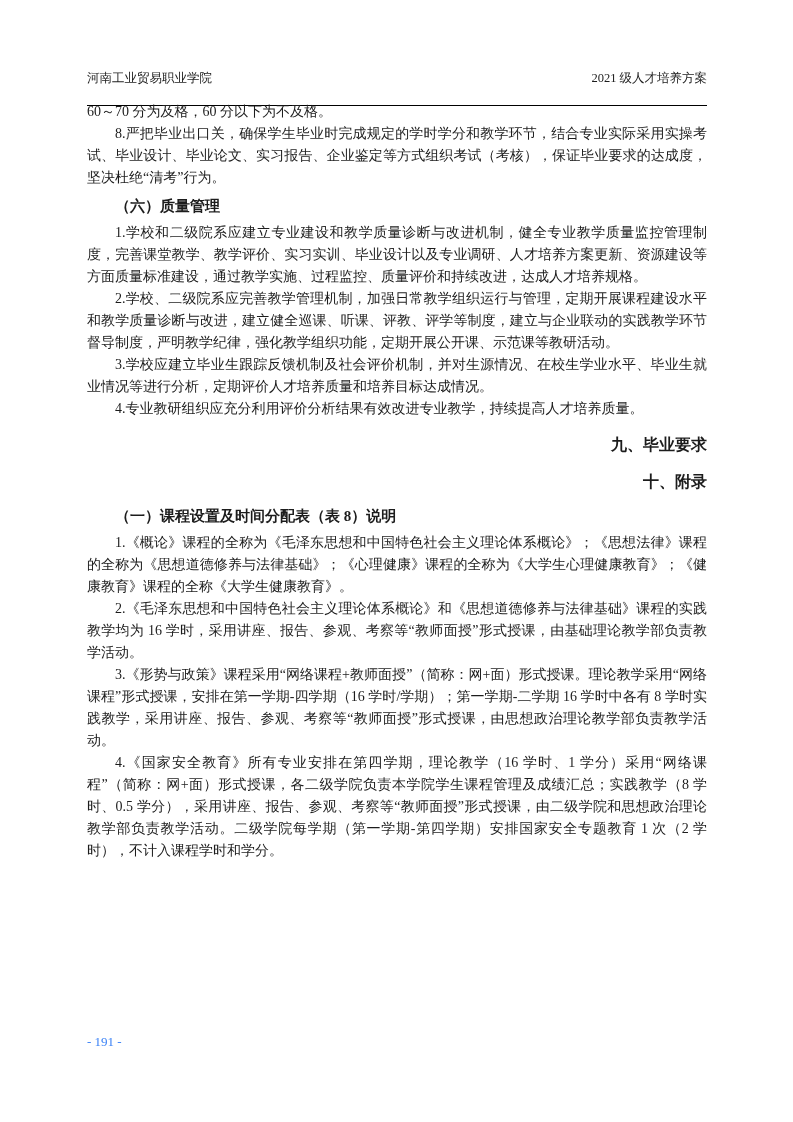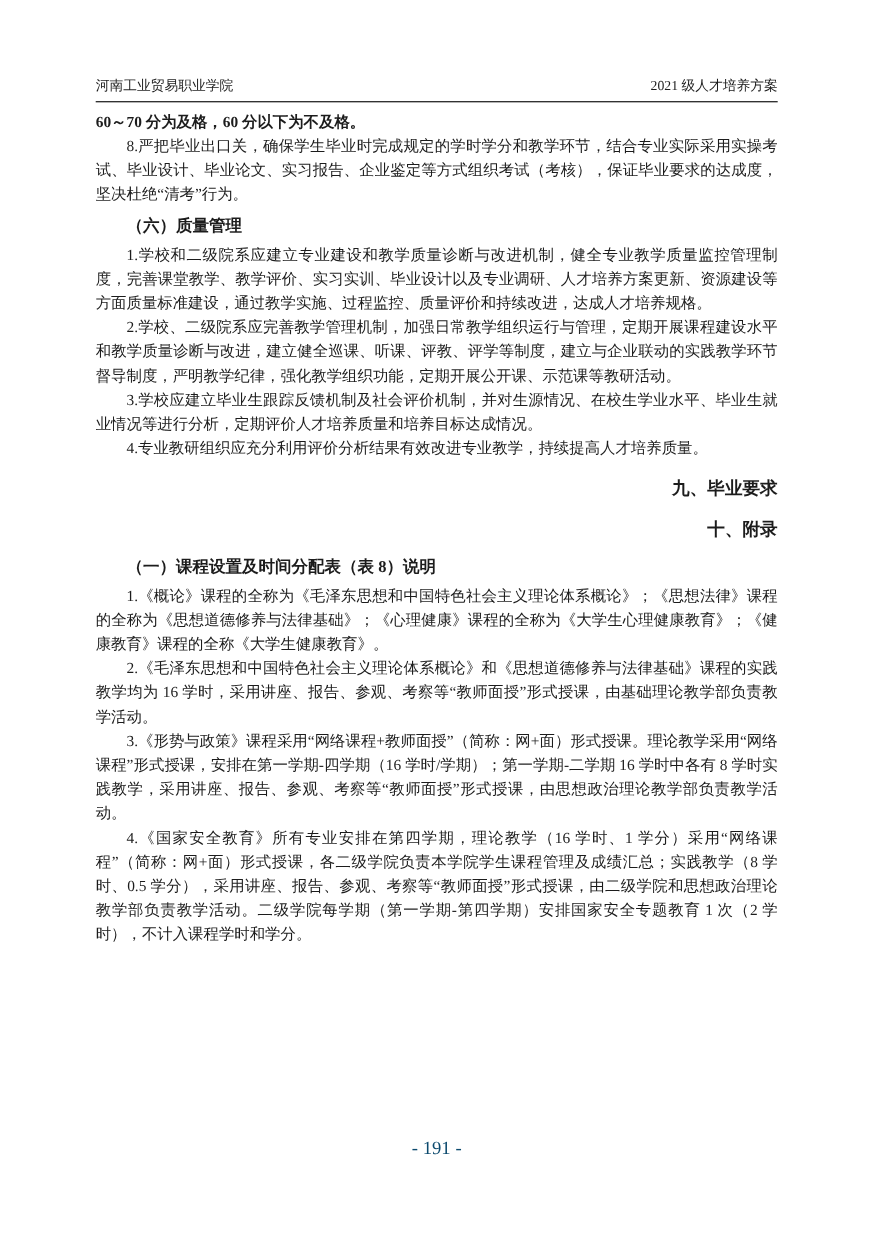--- a/index.html
+++ b/index.html
@@ -15,35 +15,35 @@
   }
   .header {
     position: absolute;
     top: 70px;
     left: 87px;
     width: 620px;
     display: flex;
     justify-content: space-between;
     align-items: flex-end;
     font-size: 12.5px;
-    padding-bottom: 5px;
+    padding-bottom: 18px;
     border-bottom: 1.7px solid #000;
   }
   .content {
     position: absolute;
     top: 101px;
     left: 87px;
     width: 620px;
     font-size: 14px;
     line-height: 22px;
     text-align: justify;
     text-justify: inter-ideograph;
   }
   .para { text-indent: 2em; }
-  .para.no-indent { text-indent: 0; font-weight: bold; }
+  .para.no-indent { text-indent: 0; }
   .h-chapter {
     font-family: "Liberation Sans", "DejaVu Sans", sans-serif;
     font-weight: bold;
     font-size: 16px;
     line-height: 24px;
     padding-left: 28px;
     margin: 13px 0 11px 0;
     text-align: right;
   }
   .h-section {
@@ -53,23 +53,23 @@
     line-height: 23px;
     padding-left: 28px;
     margin: 6px 0 4px 0;
     text-align: left;
   }
   .footer {
     position: absolute;
     top: 1034px;
     left: 87px;
     width: 620px;
-    text-align: center;
-    font-size: 17px;
-    color: #0c4a6e;
+    text-align: left;
+    font-size: 13px;
+    color: #3b82f6;
   }
 </style>
 </head>
 <body>
 
 <div class="page">
 
   <div class="header">
     <span>河南工业贸易职业学院</span>
     <span>2021 级人才培养方案</span>

